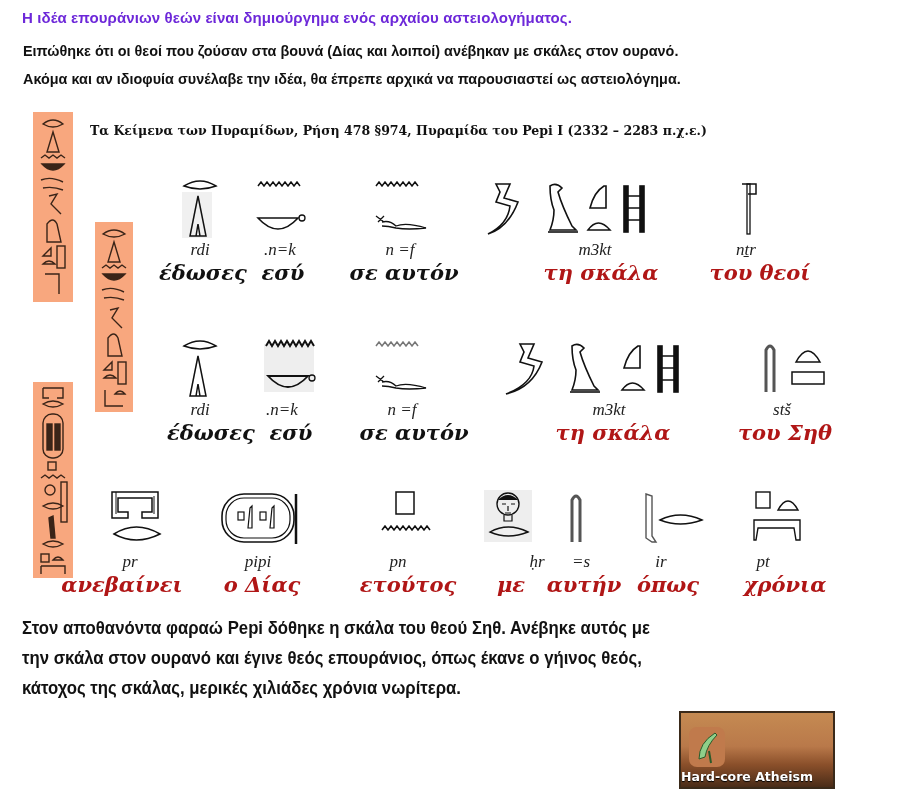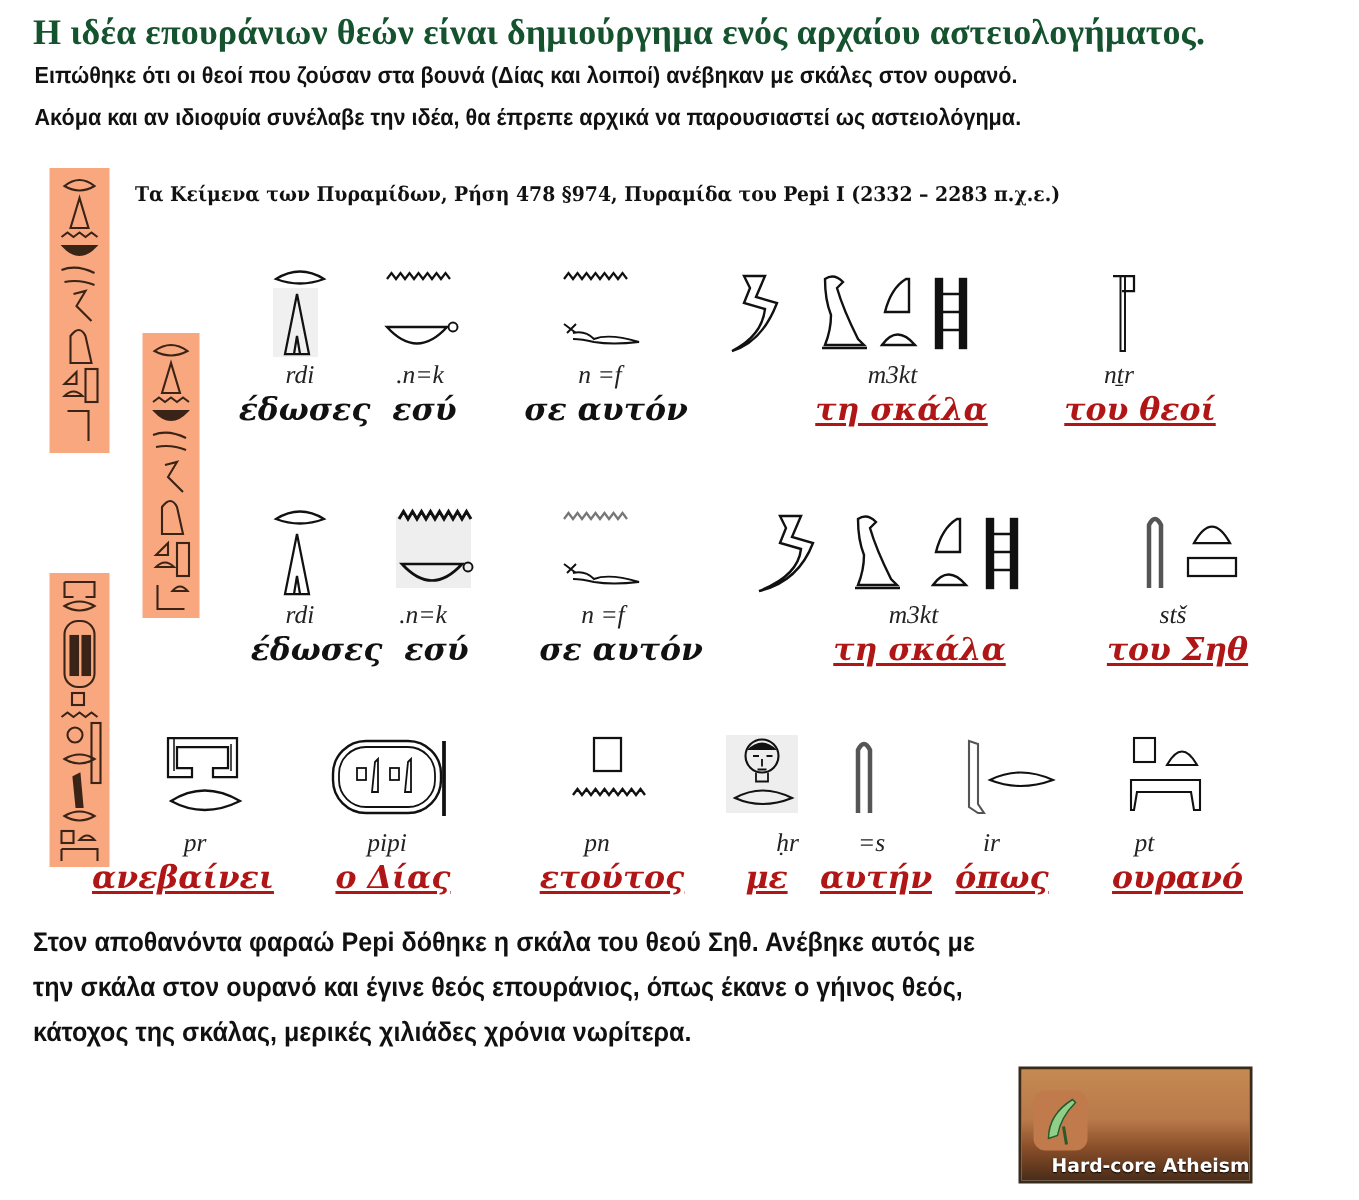--- a/index.html
+++ b/index.html
@@ -1,31 +1,31 @@
 <!DOCTYPE html>
 <html><head>
 <meta charset="utf-8">
 <style>
   html, body { margin:0; padding:0; background:#ffffff; }
   body { width:906px; height:800px; position:relative; overflow:hidden; font-family:"Liberation Sans", sans-serif; color:#111; }
   .abs { position:absolute; }
-  .title { left:22px; top:9px; font-family:Liberation Serif, serif; font-weight:bold; font-size:24px; color:#14532d; letter-spacing:0.1px; white-space:nowrap; }
+  .title { left:22px; top:9px; font-family:Liberation Sans, sans-serif; font-weight:bold; font-size:15px; color:#6d28d9; letter-spacing:0.1px; white-space:nowrap; }
   .intro { left:23px; font-family:"Liberation Sans", sans-serif; font-weight:bold; font-size:15.5px; color:#111; white-space:nowrap; transform:scaleX(0.93); transform-origin:left; }
   .source { left:90px; top:122px; font-family:"DejaVu Serif", serif; font-weight:bold; font-size:13.5px; color:#111; white-space:nowrap; transform:scaleX(0.93); transform-origin:left; }
   .column { background:#f8a77e; }
   .translit { font-family:"Liberation Serif", serif; font-style:italic; font-size:17px; color:#222; text-align:center; white-space:nowrap; }
   .gloss { font-family:"DejaVu Serif", serif; font-weight:bold; font-style:italic; font-size:21px; text-align:center; white-space:nowrap; }
   .gloss.black { color:#111; }
-  .gloss.red { color:#b01616;text-decoration:underline; }
+  .gloss.red { color:#b01616; }
   .glyph { position:absolute; }
   .glyph svg { display:block; }
   .summary { left:22px; font-family:"Liberation Sans", sans-serif; font-weight:bold; font-size:18px; color:#111; white-space:nowrap; transform:scaleX(0.93); transform-origin:left; }
   .badge { left:679px; top:711px; width:156px; height:78px; border:2px solid #3a2a1a; box-sizing:border-box;
            background:linear-gradient(180deg,#c58a52 0%,#b9794a 45%,#8a4f2a 70%,#4a2c18 100%); overflow:hidden; }
-  .badge-label { position:absolute; left:0; right:0; bottom:3px; text-align:right; color:#fff; font-family:"DejaVu Sans", sans-serif; font-weight:bold; font-size:12.5px; text-shadow:0 1px 1px #000; white-space:nowrap; }
+  .badge-label { position:absolute; left:0; right:0; bottom:3px; text-align:left; color:#fff; font-family:"DejaVu Sans", sans-serif; font-weight:bold; font-size:12.5px; text-shadow:0 1px 1px #000; white-space:nowrap; }
   .badge-logo { position:absolute; left:8px; top:14px; width:36px; height:40px; border-radius:8px; background:#c07a4c; }
 </style>
 </head>
 <body>
 
 <div class="abs title">Η ιδέα επουράνιων θεών είναι δημιούργημα ενός αρχαίου αστειολογήματος.</div>
 <div class="abs intro" style="top:42px">Ειπώθηκε ότι οι θεοί που ζούσαν στα βουνά (Δίας και λοιποί) ανέβηκαν με σκάλες στον ουρανό.</div>
 <div class="abs intro" style="top:70px">Ακόμα και αν ιδιοφυία συνέλαβε την ιδέα, θα έπρεπε αρχικά να παρουσιαστεί ως αστειολόγημα.</div>
 <div class="abs source">Τα Κείμενα των Πυραμίδων, Ρήση 478 §974, Πυραμίδα του Pepi I (2332 – 2283 π.χ.ε.)</div>
 
@@ -244,32 +244,32 @@
   <svg width="60" height="56" viewBox="0 0 60 56">
       <rect x="6" y="2" width="14" height="16" fill="none" stroke="#111" stroke-width="1.4"></rect>
       <path d="M28 20 q10 -18 20 0z" fill="none" stroke="#111" stroke-width="1.4"></path>
       <path d="M4 30 l46 0 l0 20 l-4 0 l-2 -12 l-36 0 l-2 12 l-2 0z" fill="none" stroke="#111" stroke-width="1.4"></path>
     </svg>
 </div>
 
 <div class="abs translit" style="left:100px;top:552px;width:60px">pr</div>
 <div class="abs translit" style="left:228px;top:552px;width:60px">pipi</div>
 <div class="abs translit" style="left:368px;top:552px;width:60px">pn</div>
-<div class="abs translit" style="left:500px;top:552px;width:50px">ḥr</div>
+<div class="abs translit" style="left:512px;top:552px;width:50px">ḥr</div>
 <div class="abs translit" style="left:556px;top:552px;width:50px">=s</div>
 <div class="abs translit" style="left:636px;top:552px;width:50px">ir</div>
 <div class="abs translit" style="left:733px;top:552px;width:60px">pt</div>
 
 <div class="abs gloss red" style="left:52px;top:572px;width:140px">ανεβαίνει</div>
 <div class="abs gloss red" style="left:198px;top:572px;width:128px">ο Δίας</div>
 <div class="abs gloss red" style="left:348px;top:572px;width:120px">ετούτος</div>
 <div class="abs gloss red" style="left:486px;top:572px;width:50px">με</div>
 <div class="abs gloss red" style="left:544px;top:572px;width:80px">αυτήν</div>
 <div class="abs gloss red" style="left:628px;top:572px;width:80px">όπως</div>
-<div class="abs gloss red" style="left:730px;top:572px;width:110px">ουρανό</div>
+<div class="abs gloss red" style="left:730px;top:572px;width:110px">χρόνια</div>
 
 <div class="abs summary" style="top:618px">Στον αποθανόντα φαραώ Pepi δόθηκε η σκάλα του θεού Σηθ. Ανέβηκε αυτός με</div>
 <div class="abs summary" style="top:648px">την σκάλα στον  ουρανό και έγινε θεός επουράνιος, όπως έκανε ο γήινος θεός,</div>
 <div class="abs summary" style="top:678px">κάτοχος της σκάλας, μερικές  χιλιάδες χρόνια νωρίτερα.</div>
 
 <div class="abs badge">
   <div class="badge-logo">
     <svg width="36" height="40" viewBox="0 0 36 40">
         <path d="M10 32 q0 -16 16 -26 l2 2 q-10 10 -12 22z" fill="#8fcf8a" stroke="#2a5a2a" stroke-width="1"></path>
         <path d="M20 24 l2 12" stroke="#2a5a2a" stroke-width="2"></path>

